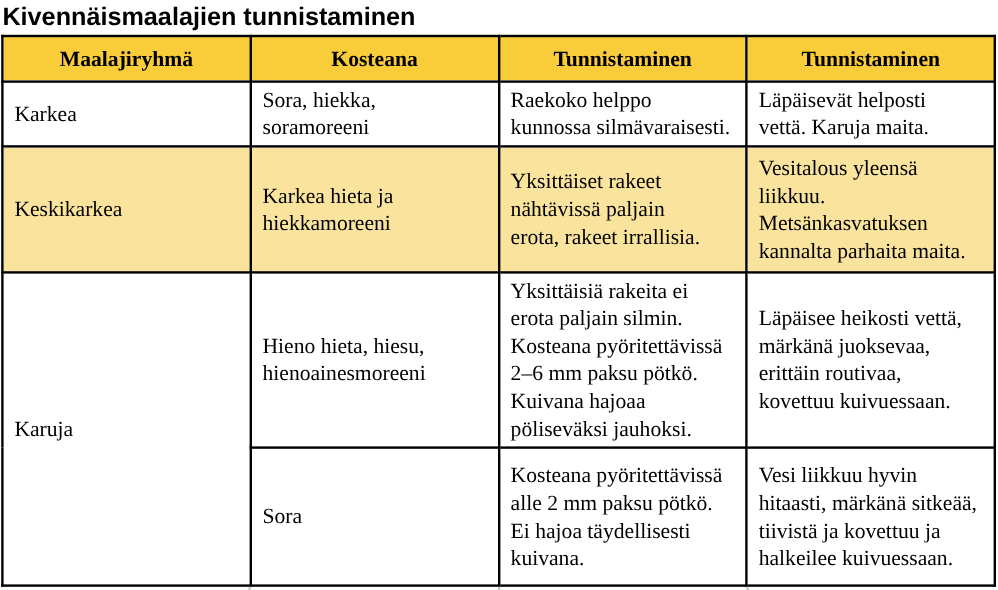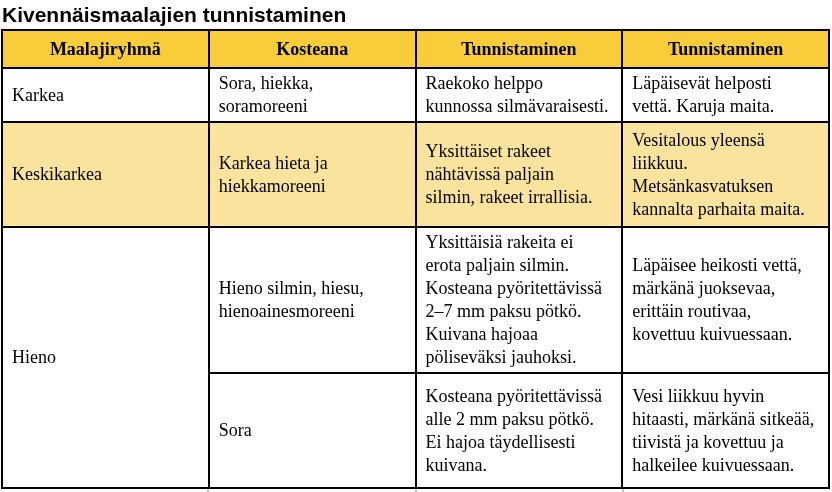--- a/index.html
+++ b/index.html
@@ -105,34 +105,34 @@
 kunnossa silmävaraisesti.</td>
         <td>Läpäisevät helposti
 vettä. Karuja maita.</td>
       </tr>
       <tr class="row-keskikarkea">
         <td>Keskikarkea</td>
         <td>Karkea hieta ja
 hiekkamoreeni</td>
         <td>Yksittäiset rakeet
 nähtävissä paljain
-silmin, rakeet irrallisia.</td>
+erota, rakeet irrallisia.</td>
         <td>Vesitalous yleensä
 liikkuu.
 Metsänkasvatuksen
 kannalta parhaita maita.</td>
       </tr>
       <tr class="row-hieno-1">
-        <td rowspan="2">Hieno</td>
-        <td>Hieno silmin, hiesu,
+        <td rowspan="2">Karuja</td>
+        <td>Hieno hieta, hiesu,
 hienoainesmoreeni</td>
         <td>Yksittäisiä rakeita ei
 erota paljain silmin.
 Kosteana pyöritettävissä
-2–7 mm paksu pötkö.
+2–6 mm paksu pötkö.
 Kuivana hajoaa
 pöliseväksi jauhoksi.</td>
         <td>Läpäisee heikosti vettä,
 märkänä juoksevaa,
 erittäin routivaa,
 kovettuu kuivuessaan.</td>
       </tr>
       <tr class="row-hieno-2">
         <td>Sora</td>
         <td>Kosteana pyöritettävissä

